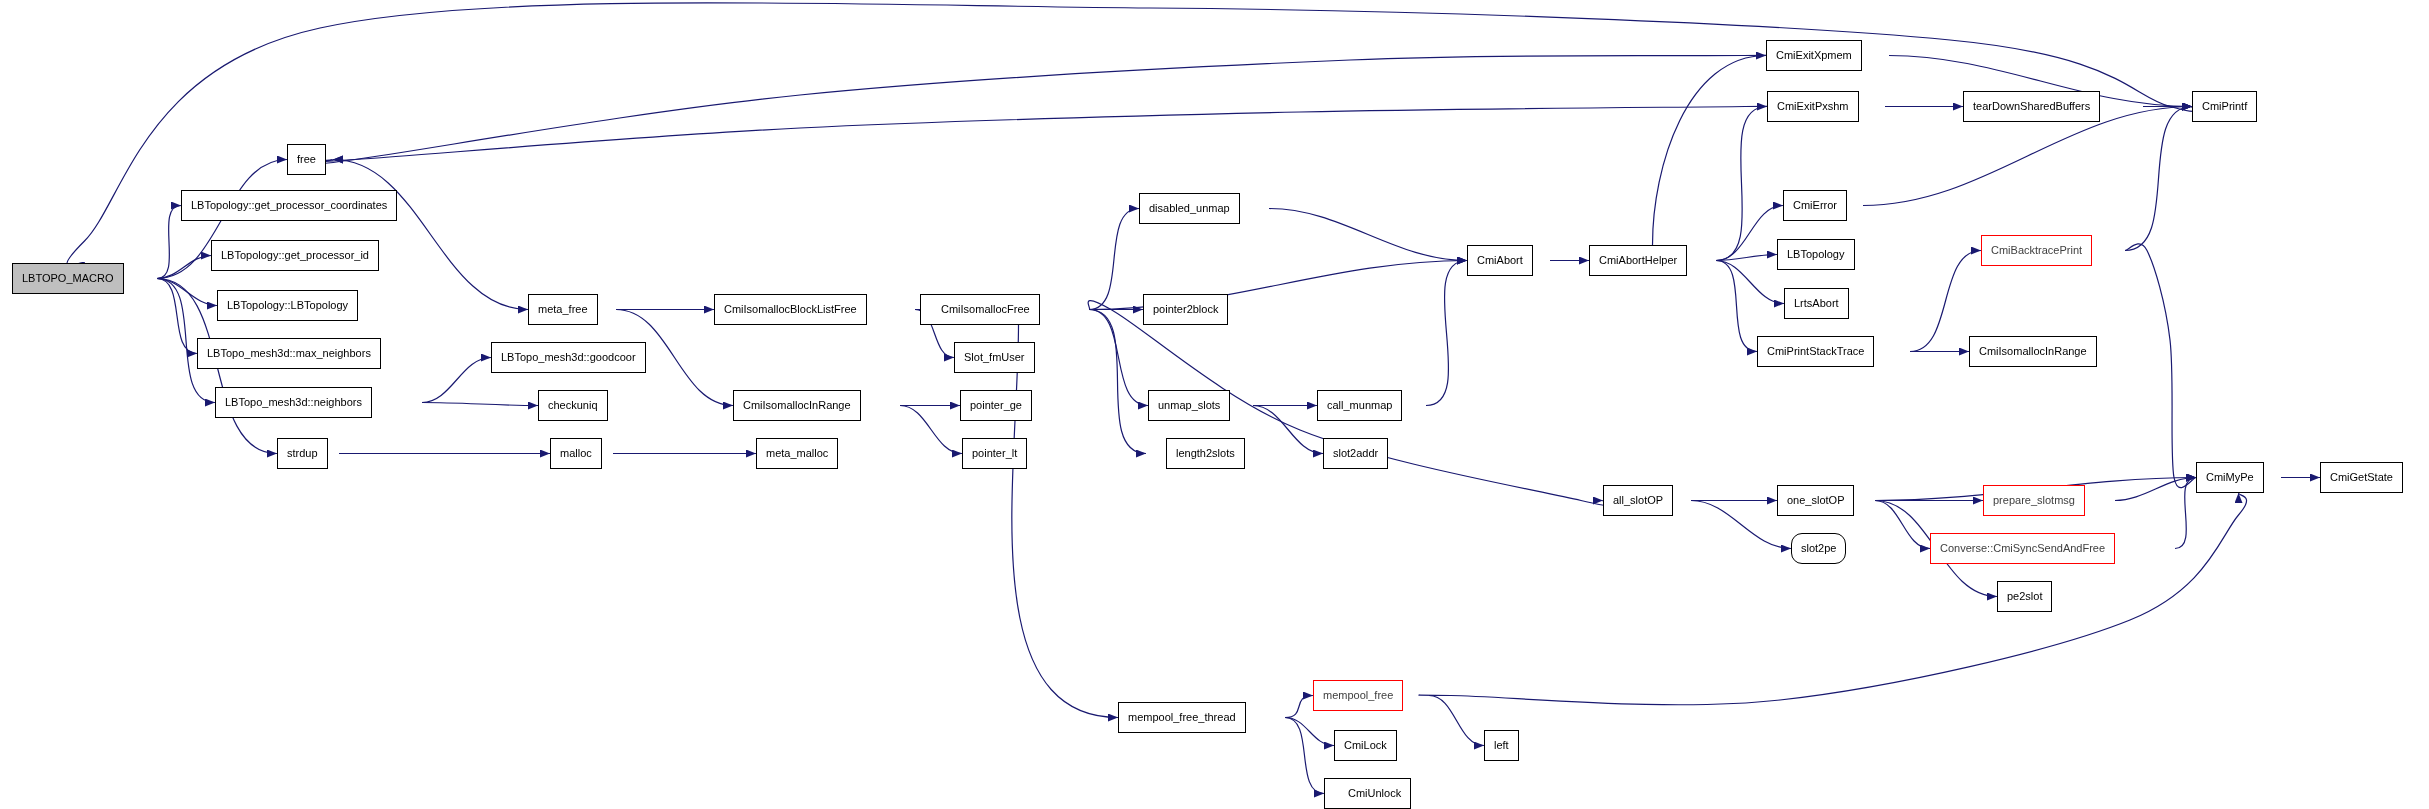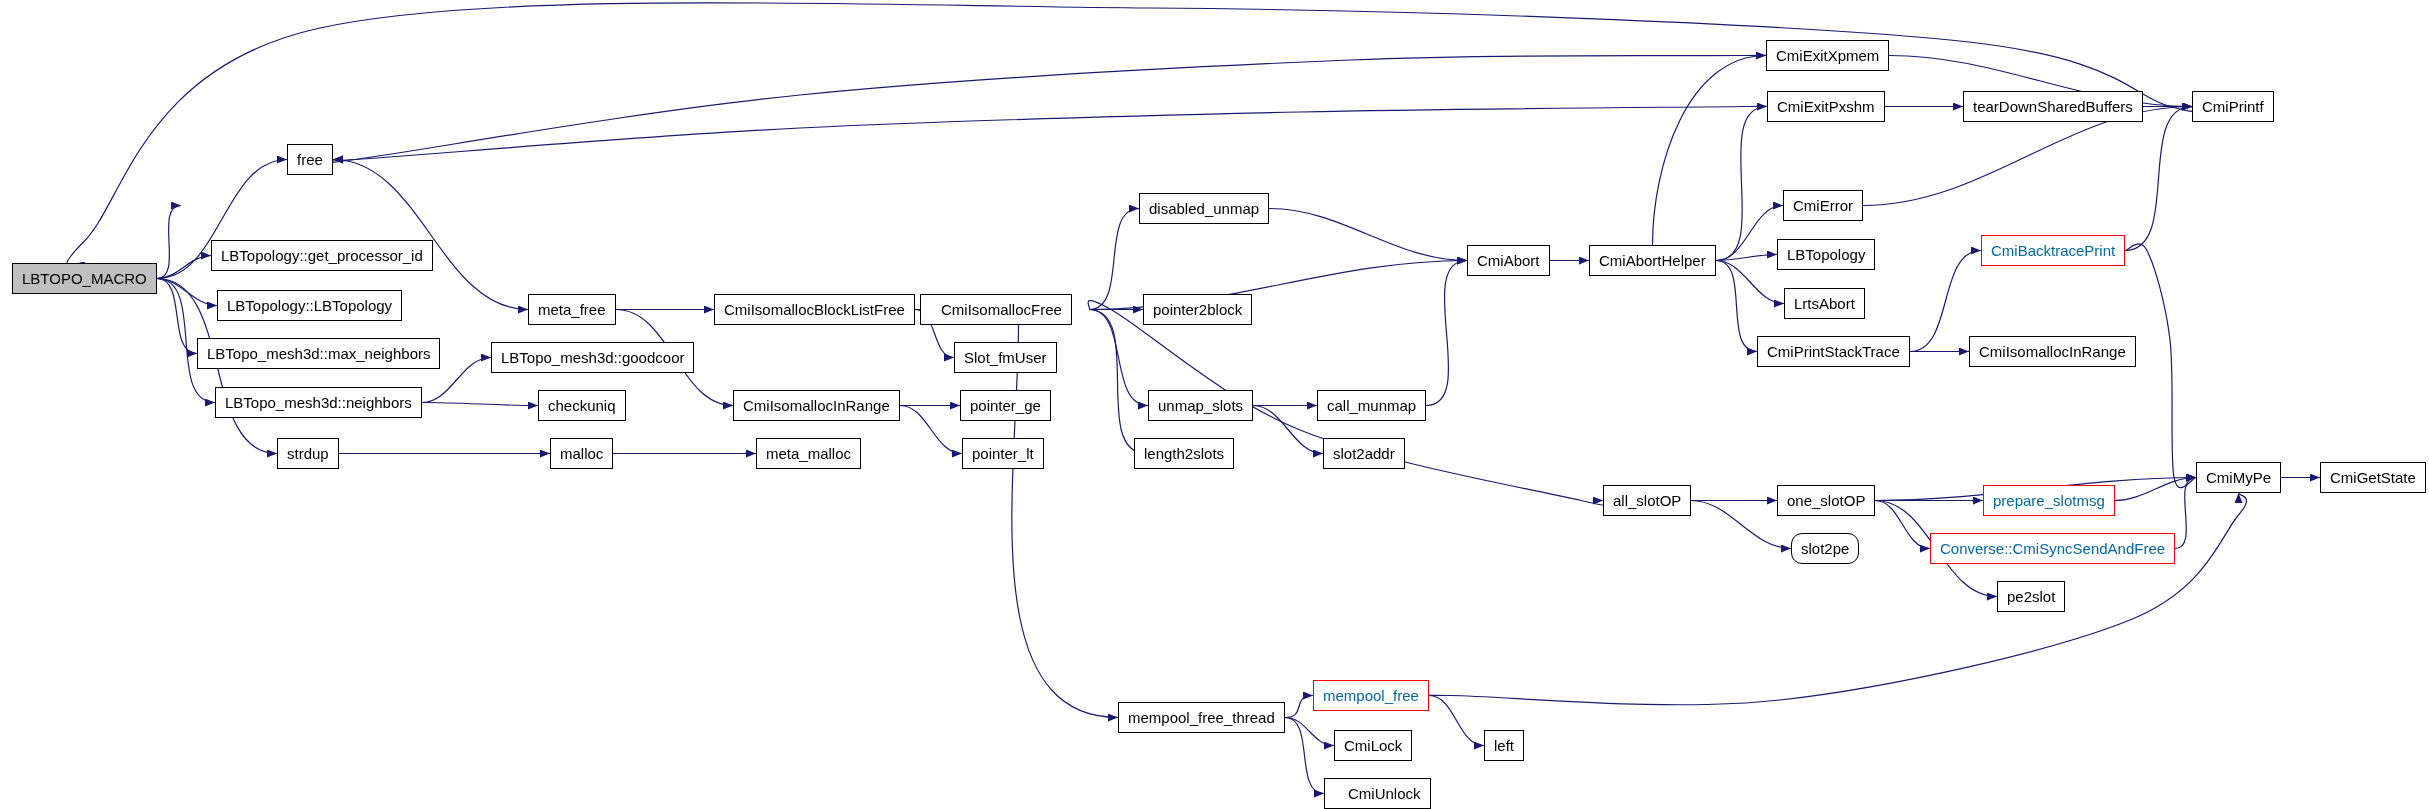--- a/index.html
+++ b/index.html
@@ -17,29 +17,29 @@
     position: absolute; left: 0; top: 0;
     z-index: 0;
   }
   .node {
     position: absolute;
     z-index: 1;
     box-sizing: border-box;
     border: 1px solid #000000;
     background: #ffffff;
     color: #000000;
-    font-size: 15px;
+    font-size: 11px;
     line-height: 21px;
     padding: 4px 9px;
     white-space: nowrap;
     cursor: pointer;
   }
   .node.red {
     border-color: #ff0000;
-    color: #0369a1;
+    color: #404040;
   }
   .node.root {
     background: #bfbfbf;
   }
   path.edge {
     fill: none;
     stroke: #191970;
     stroke-width: 1.2;
   }
 </style>
@@ -112,40 +112,41 @@
         <path d="M 2175 548.5 C 2201.443046229161 548.5, 2169.556953770839 477.5, 2196 477.5" class="edge" marker-end="url(#arrow)"></path>
         <path d="M 1285 717.5 C 1307 717.5, 1291 695.5, 1313 695.5" class="edge" marker-end="url(#arrow)"></path>
         <path d="M 1285 717.5 C 1307 717.5, 1312 745.5, 1334 745.5" class="edge" marker-end="url(#arrow)"></path>
         <path d="M 1285 717.5 C 1315.508028384646 717.5, 1293.491971615354 793.5, 1324 793.5" class="edge" marker-end="url(#arrow)"></path>
         <path d="M 1429 695.5 C 1455.5465513344973 695.5, 1457.4534486655027 745.5, 1484 745.5" class="edge" marker-end="url(#arrow)"></path>
         <path d="M 1429 695.5 C 1432.6666666666667 695.5, 1392.5 694.75, 1451 695.5 C 1509.5 696.25, 1666.8333333333333 712.5833333333334, 1780 700 C 1893.1666666666667 687.4166666666666, 2053.5833333333335 650.8333333333334, 2130 620 C 2206.4166666666665 589.1666666666666, 2220.4166666666665 536.1666666666666, 2238.5 515 C 2256.5833333333335 493.8333333333333, 2238.5 496.6666666666667, 2238.5 493" class="edge" marker-end="url(#arrow)"></path>
       </g>
   </svg>
 <div class="node root" style="left: 12px; top: 263px;">LBTOPO_MACRO</div>
     <div class="node" style="left: 287px; top: 144px;">free</div>
+    <div class="node" style="left: 181px; top: 190px;">LBTopology::get_processor_coordinates</div>
     <div class="node" style="left: 211px; top: 240px;">LBTopology::get_processor_id</div>
     <div class="node" style="left: 217px; top: 290px;">LBTopology::LBTopology</div>
     <div class="node" style="left: 197px; top: 338px;">LBTopo_mesh3d::max_neighbors</div>
     <div class="node" style="left: 215px; top: 387px;">LBTopo_mesh3d::neighbors</div>
     <div class="node" style="left: 277px; top: 438px;">strdup</div>
     <div class="node" style="left: 528px; top: 294px;">meta_free</div>
     <div class="node" style="left: 491px; top: 342px;">LBTopo_mesh3d::goodcoor</div>
     <div class="node" style="left: 538px; top: 390px;">checkuniq</div>
     <div class="node" style="left: 550px; top: 438px;">malloc</div>
     <div class="node" style="left: 714px; top: 294px;">CmiIsomallocBlockListFree</div>
     <div class="node" style="left: 733px; top: 390px;">CmiIsomallocInRange</div>
     <div class="node" style="left: 756px; top: 438px;">meta_malloc</div>
     <div class="node" style="left: 920px; top: 294px; padding-left: 20px;">CmiIsomallocFree</div>
     <div class="node" style="left: 954px; top: 342px;">Slot_fmUser</div>
     <div class="node" style="left: 960px; top: 390px;">pointer_ge</div>
     <div class="node" style="left: 962px; top: 438px;">pointer_lt</div>
     <div class="node" style="left: 1139px; top: 193px;">disabled_unmap</div>
     <div class="node" style="left: 1143px; top: 294px;">pointer2block</div>
     <div class="node" style="left: 1148px; top: 390px;">unmap_slots</div>
-    <div class="node" style="left: 1134px; top: 438px;">length2slots</div>
+    <div class="node" style="left: 1166px; top: 438px;">length2slots</div>
     <div class="node" style="left: 1317px; top: 390px;">call_munmap</div>
     <div class="node" style="left: 1323px; top: 438px;">slot2addr</div>
     <div class="node" style="left: 1467px; top: 245px;">CmiAbort</div>
     <div class="node" style="left: 1589px; top: 245px;">CmiAbortHelper</div>
     <div class="node" style="left: 1766px; top: 40px;">CmiExitXpmem</div>
     <div class="node" style="left: 1767px; top: 91px;">CmiExitPxshm</div>
     <div class="node" style="left: 1963px; top: 91px;">tearDownSharedBuffers</div>
     <div class="node" style="left: 1783px; top: 190px;">CmiError</div>
     <div class="node" style="left: 1777px; top: 239px;">LBTopology</div>
     <div class="node" style="left: 1784px; top: 288px;">LrtsAbort</div>

